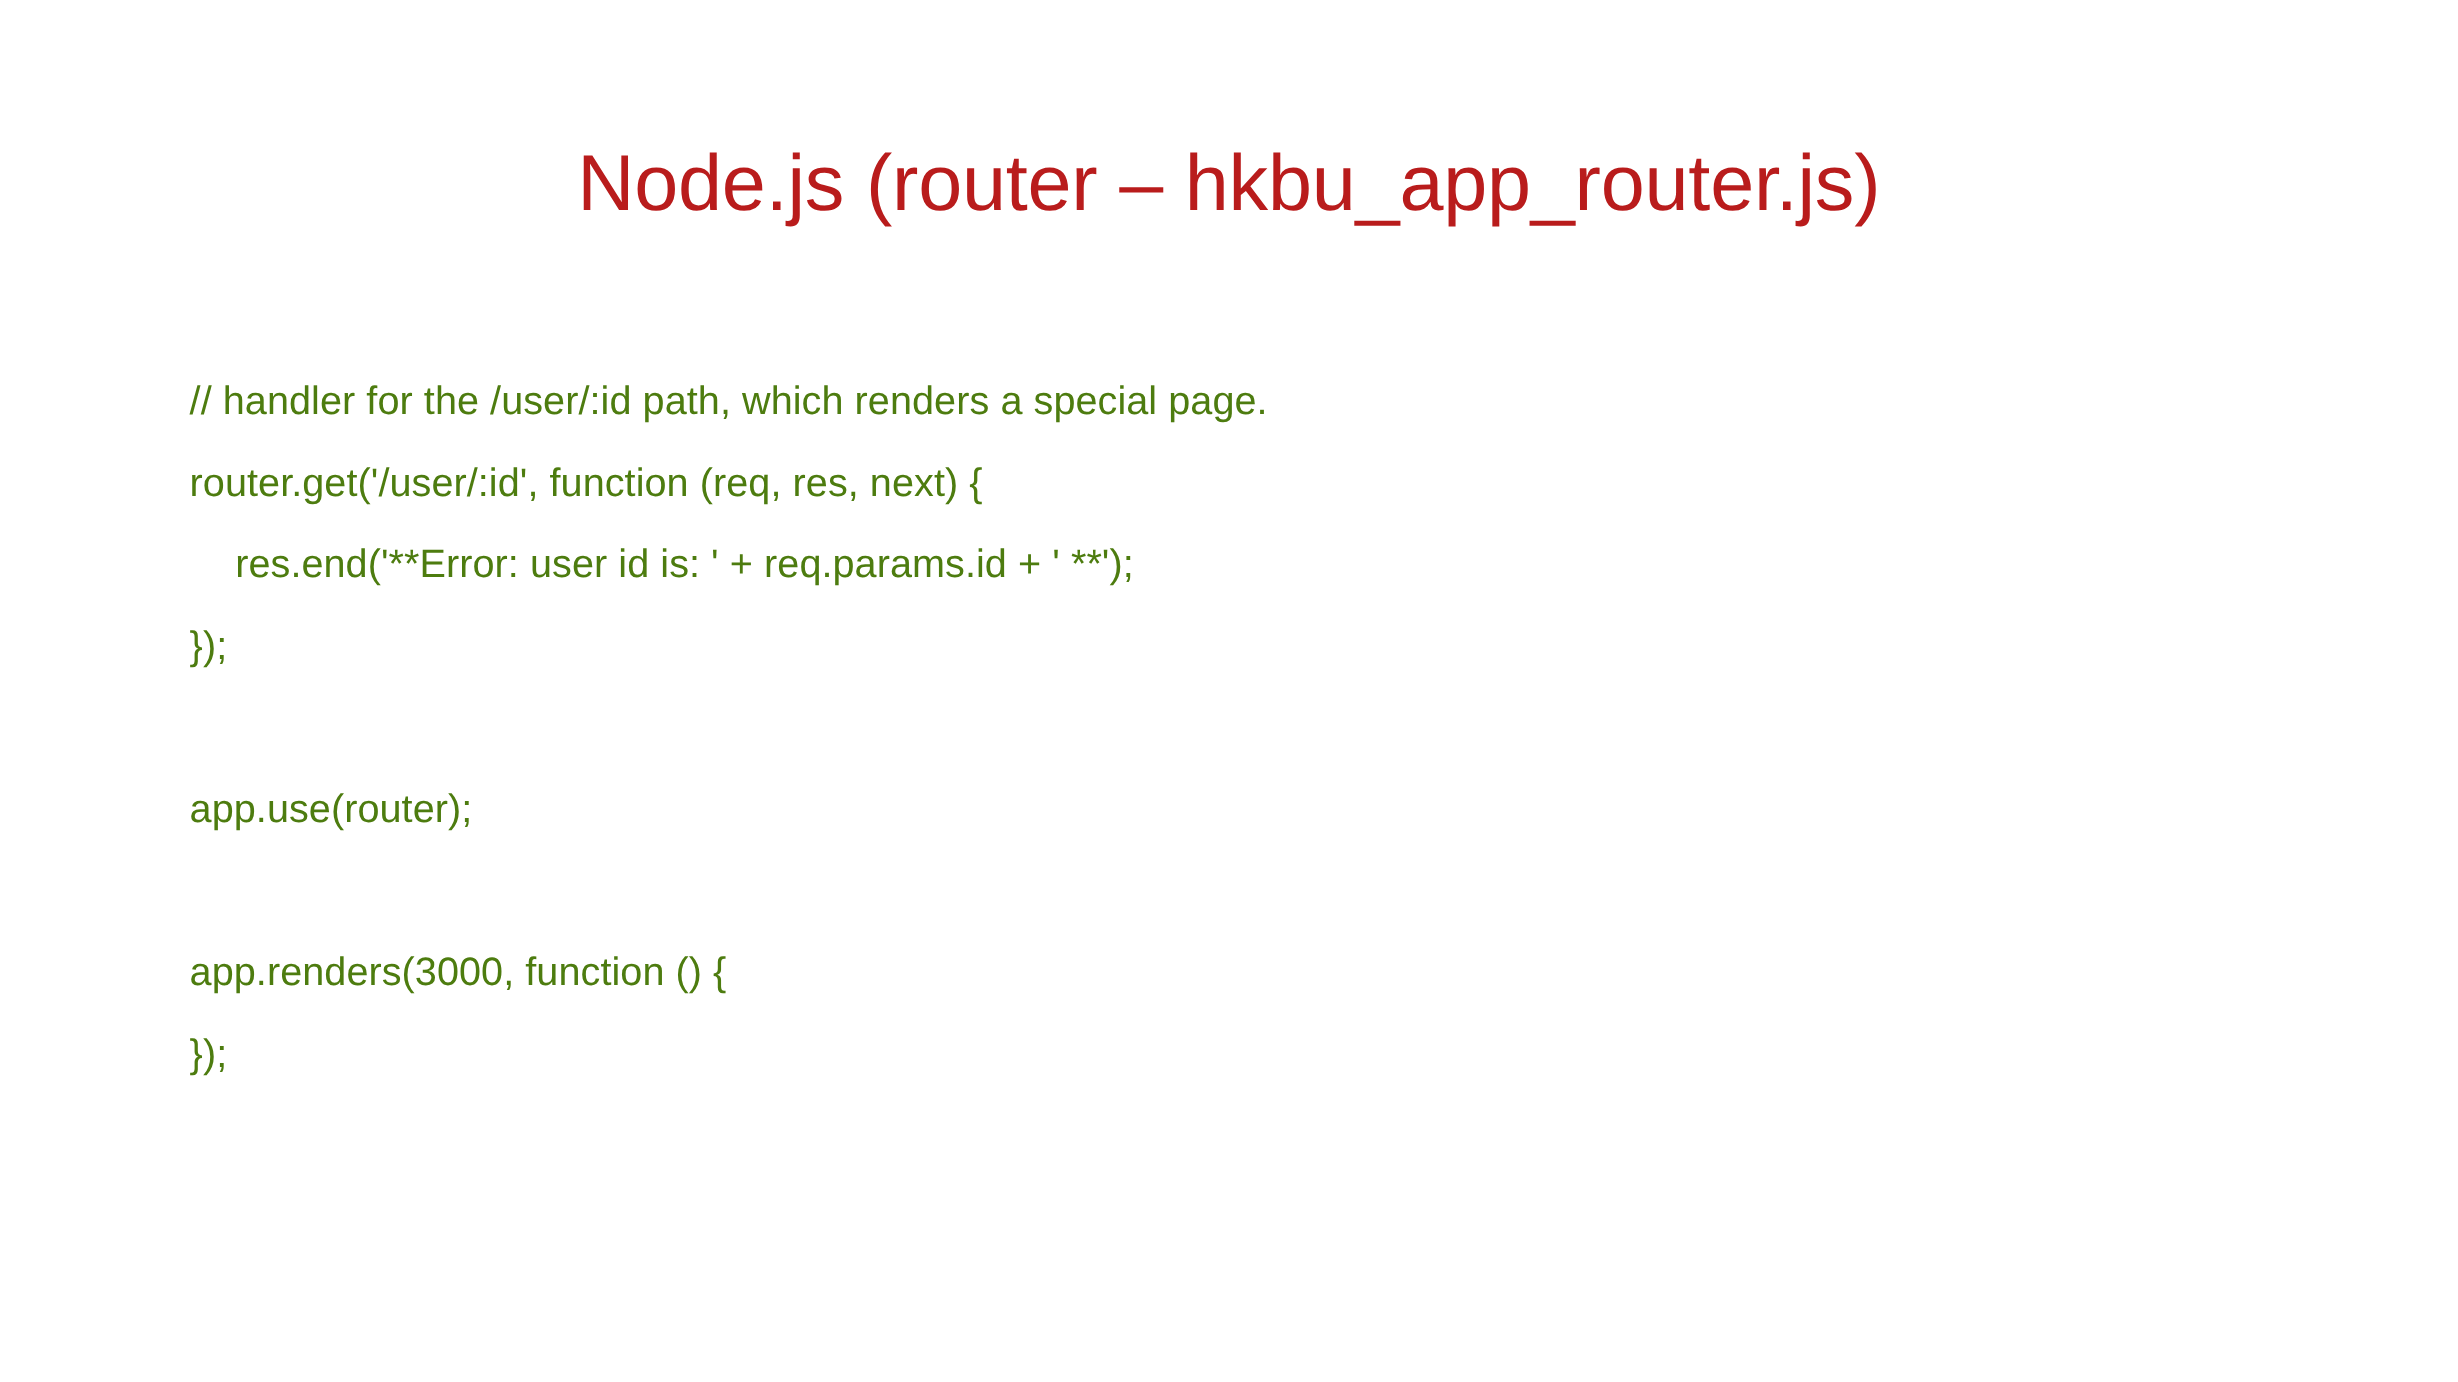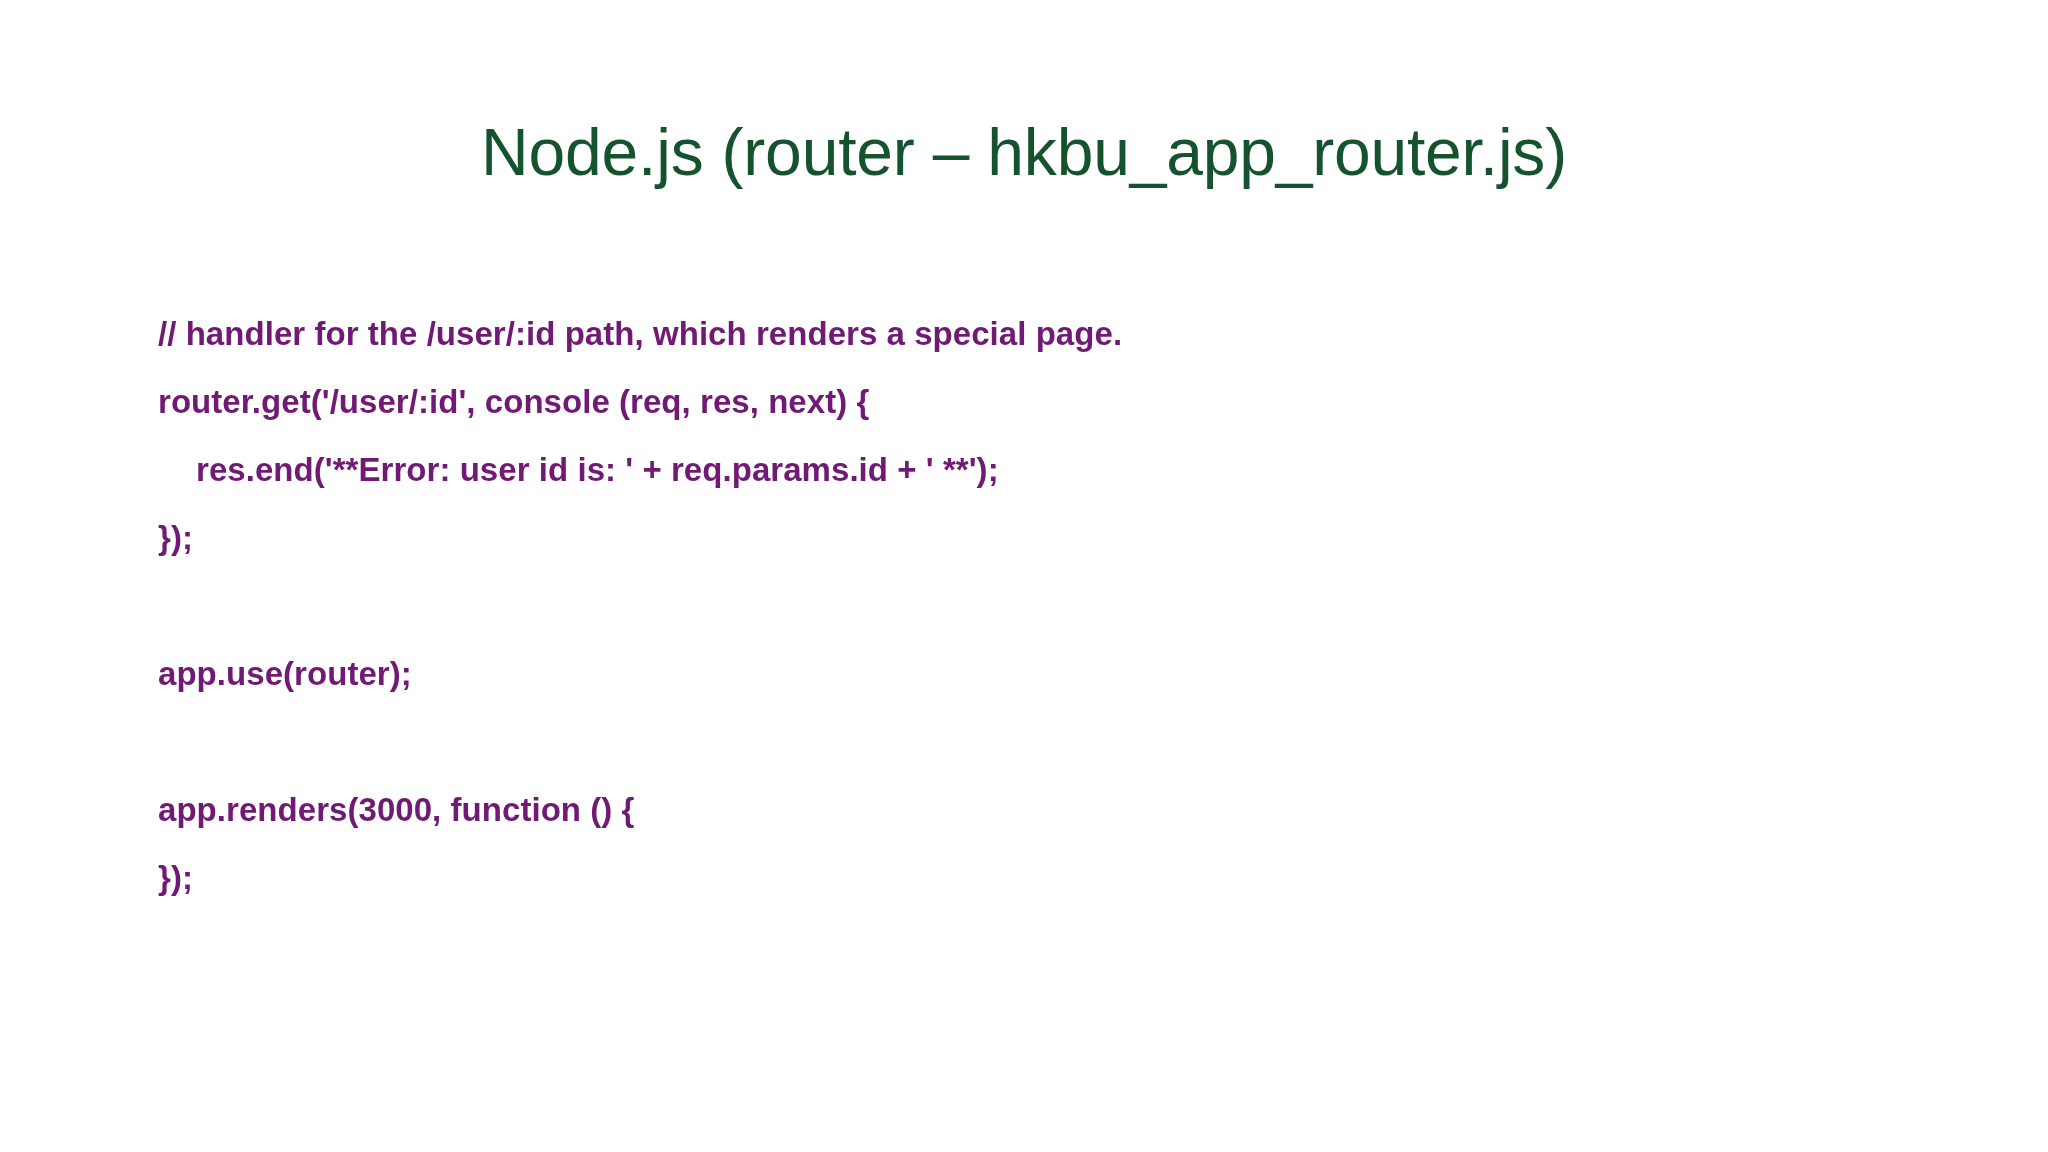--- a/index.html
+++ b/index.html
@@ -21,55 +21,55 @@
   }
   .slide-title {
     position: absolute;
     left: 128px;
     top: 112px;
     width: 1792px;
     text-align: center;
     font-size: 66px;
     line-height: 80px;
     font-weight: 400;
-    color: #14532d;
+    color: #b91c1c;
     white-space: nowrap;
     letter-spacing: -0.2px;
   }
   .code-body {
     position: absolute;
     left: 158px;
     top: 300px;
     width: 1760px;
   }
   .code-line {
     font-size: 33px;
     line-height: 68px;
-    color: #701a75;
-    font-weight: 700;
+    color: #4d7c0f;
+    font-weight: 400;
     white-space: pre;
     letter-spacing: 0.05px;
   }
   .code-line.indent-1 {
     padding-left: 38px;
   }
   .code-line.blank {
     height: 68px;
   }
 </style>
 </head>
 <body>
 
 <div class="slide">
 
   <div class="slide-title">Node.js (router – hkbu_app_router.js)</div>
 
   <div class="code-body">
     <div class="code-line">// handler for the /user/:id path, which renders a special page.</div>
-    <div class="code-line">router.get('/user/:id', console (req, res, next) {</div>
+    <div class="code-line">router.get('/user/:id', function (req, res, next) {</div>
     <div class="code-line indent-1">res.end('**Error: user id is: ' + req.params.id + ' **');</div>
     <div class="code-line">});</div>
     <div class="code-line blank"></div>
     <div class="code-line">app.use(router);</div>
     <div class="code-line blank"></div>
     <div class="code-line">app.renders(3000, function () {</div>
     <div class="code-line">});</div>
   </div>
 
 </div>

